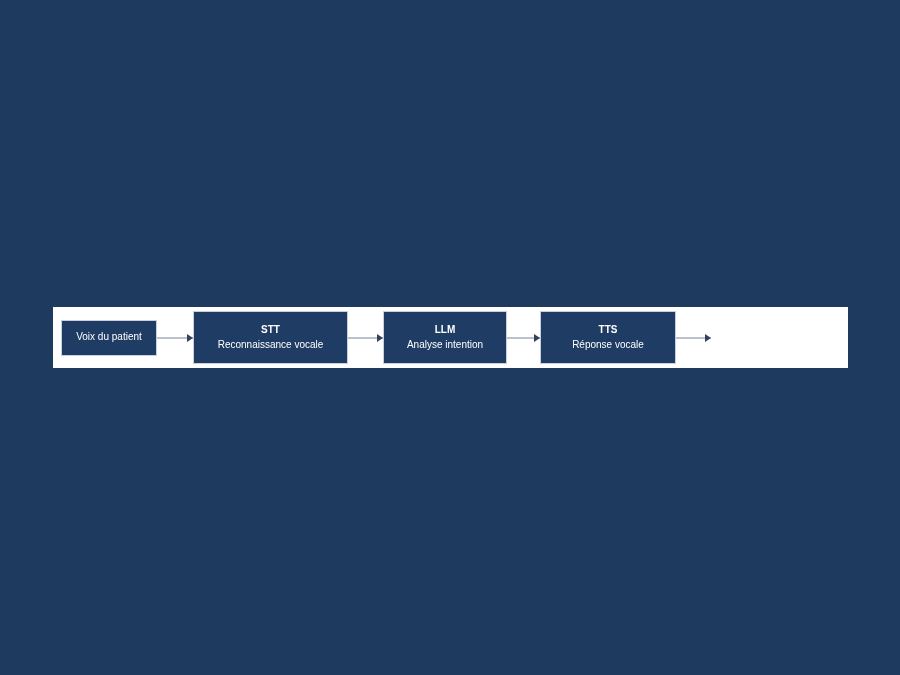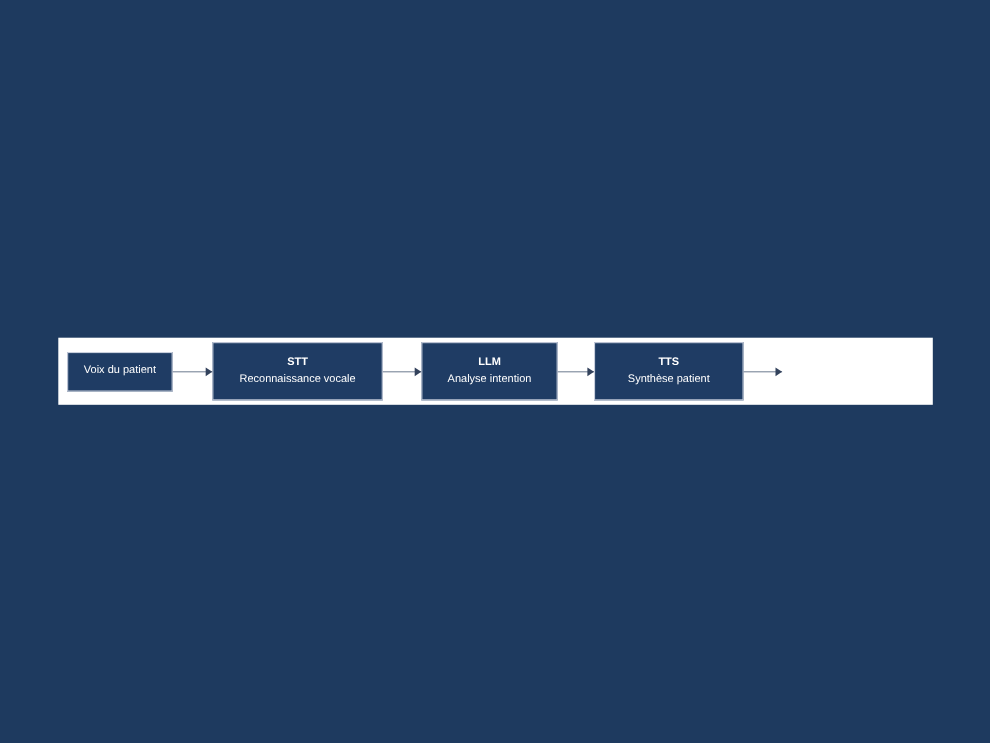--- a/index.html
+++ b/index.html
@@ -153,21 +153,21 @@
         <span class="node-subtitle">Analyse intention</span>
       </div>
 
       <div class="connector" style="width:33px;">
         <span class="line"></span>
         <span class="head"></span>
       </div>
 
       <div class="node tall" style="width:136px;">
         <span class="node-title">TTS</span>
-        <span class="node-subtitle">Synthèse patient</span>
+        <span class="node-subtitle">Réponse vocale</span>
       </div>
 
       <div class="connector" style="width:35px;">
         <span class="line"></span>
         <span class="head"></span>
       </div>
 
 
       <div class="spacer-right"></div>
 

